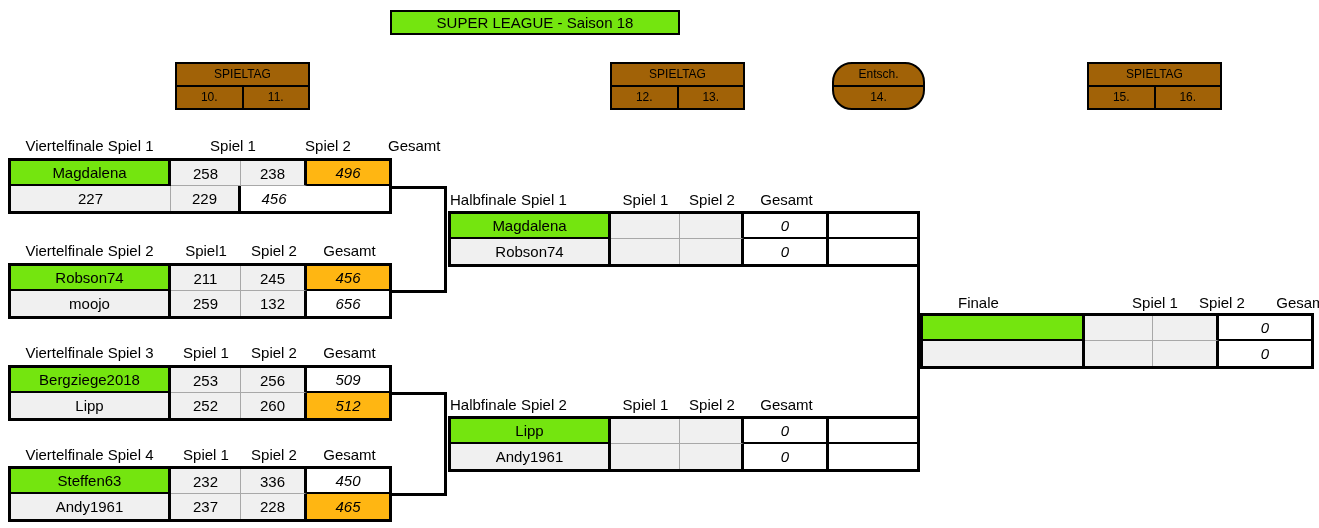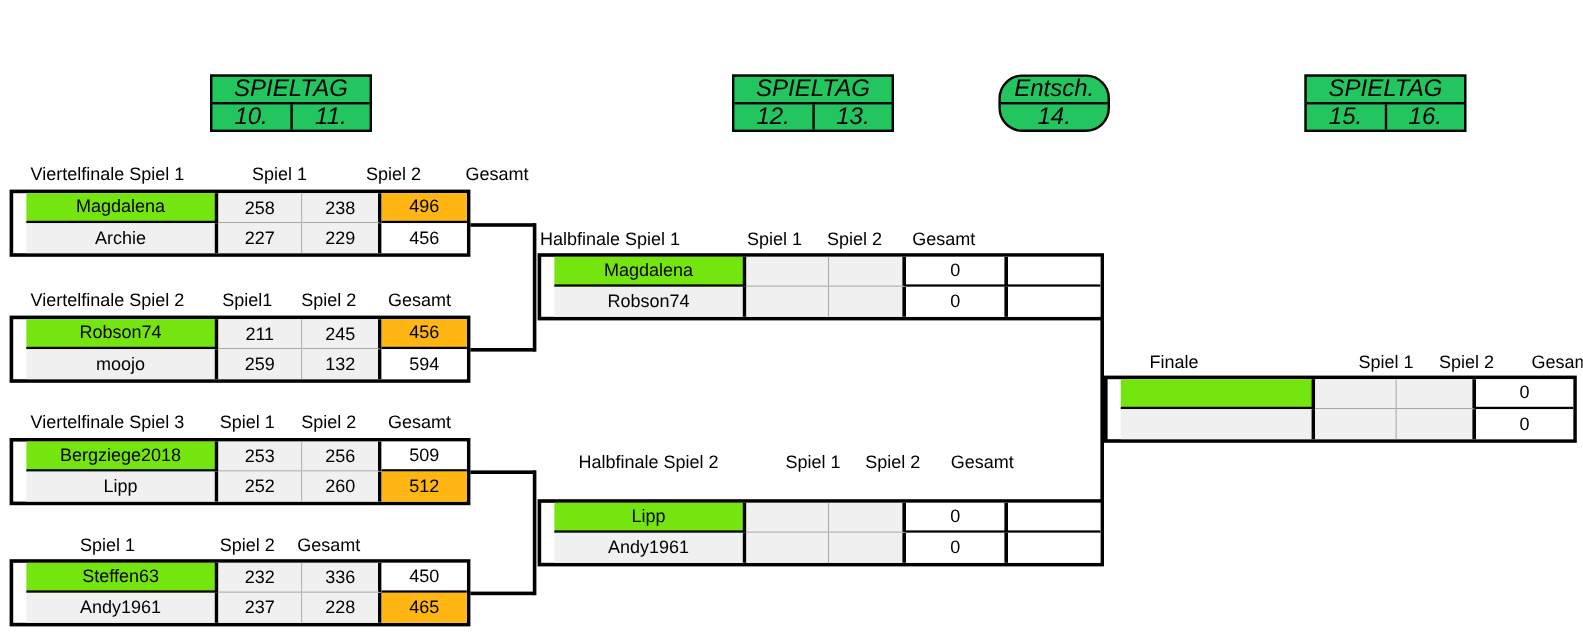--- a/index.html
+++ b/index.html
@@ -10,59 +10,62 @@
   .abs { position:absolute; }
 
   
   .title-banner {
     left:390px; top:10px; width:290px; height:25px;
     background:var(--green,#74E50F); border:2px solid #000; box-sizing:border-box;
     display:flex; align-items:center; justify-content:center; font-size:15px;
   }
 
   
-  .sbox { border:2px solid #000; box-sizing:border-box; background:#22c55e; font-size:20px; text-align:center;font-style:italic; }
+  .sbox { border:2px solid #000; box-sizing:border-box; background:#a16207; font-size:12px; text-align:center; }
   .sbox .hd { height:21px; line-height:21px; border-bottom:2px solid #000; }
   .sbox .cells { display:flex; height:21px; line-height:21px; }
   .sbox .cells .cell { flex:1; }
   .sbox .cells .cell + .cell { border-left:2px solid #000; }
 
   
   .lblrow { display:grid; height:21px; font-size:15px; }
   .lblrow span { line-height:21px; text-align:center; white-space:nowrap; }
   .lblrow span.left { text-align:left; padding-left:2px; }
   .vf-lbl  { left:8px;   width:384px; grid-template-columns:163px 70px 66px 1fr; }
   .hf-lbl  { left:448px; width:472px; grid-template-columns:163px 69px 64px 85px 1fr; }
   .fin-lbl { left:936px; width:394px; grid-template-columns:165px 68px 66px 1fr;margin-left:20px; }
 
   
-  .tbl { box-sizing:border-box; border:3px solid #000; display:grid; grid-auto-rows:25px; background:#fff;padding-left:11px; }
+  .tbl { box-sizing:border-box; border:3px solid #000; display:grid; grid-auto-rows:25px; background:#fff; }
   .vf  { left:8px;   width:384px; height:56px; grid-template-columns:160px 70px 66px 1fr; }
   .hf  { left:448px; width:472px; height:56px; grid-template-columns:160px 69px 64px 85px 1fr; }
   .fin { left:920px; width:394px; height:56px; grid-template-columns:162px 68px 66px 1fr; }
 
   .c { box-sizing:border-box; display:flex; align-items:center; justify-content:center;
        font-size:15px; overflow:hidden; white-space:nowrap; }
   .brT { border-right:3px solid #000; }     
   .brt { border-right:1px solid #a8a8a8; }  
   .bbT { border-bottom:2px solid #000; }    
   .bbt { border-bottom:1px solid #a8a8a8; } 
   .bgGray   { background:var(--cellgray,#F0F0F0); }
-  .bgWhite  { background:#ffffff; }
+  .bgWhite  { background:#ffffff;font-style:italic; }
   .bgGreen  { background:var(--green,#74E50F); }
   .bgOrange { background:var(--orange,#FFB612); }
 
   
   .conn { position:absolute; background:#000; }
 </style>
 </head>
 <body>
 
 <div id="screen">
 
+  <div class="abs title-banner">
+    <span>SUPER LEAGUE - Saison 18</span>
+  </div>
 
   <div class="abs sbox" style="left:175px; top:62px; width:135px;">
     <div class="hd">SPIELTAG</div>
     <div class="cells">
       <div class="cell">10.</div>
       <div class="cell">11.</div>
     </div>
   </div>
   <div class="abs sbox" style="left:610px; top:62px; width:135px;">
     <div class="hd">SPIELTAG</div>
@@ -89,61 +92,61 @@
     <span>Viertelfinale Spiel 1</span>
     <span>Spiel 1</span>
     <span>Spiel 2</span>
     <span>Gesamt</span>
   </div>
   <div class="abs tbl vf" style="top:158px;">
     <div class="c bgGray brT bbT bgGreen">Magdalena</div>
     <div class="c bgGray brt bbt">258</div>
     <div class="c bgGray brT bbt">238</div>
     <div class="c bgWhite bbT bgOrange">496</div>
-    <div class="c bgGray brT">Archie</div>
     <div class="c bgGray brt">227</div>
     <div class="c bgGray brT">229</div>
     <div class="c bgWhite">456</div>
   </div>
 
   <div class="abs lblrow vf-lbl" style="top:240px;">
     <span>Viertelfinale Spiel 2</span>
     <span>Spiel1</span>
     <span>Spiel 2</span>
     <span>Gesamt</span>
   </div>
   <div class="abs tbl vf" style="top:263px;">
     <div class="c bgGray brT bbT bgGreen">Robson74</div>
     <div class="c bgGray brt bbt">211</div>
     <div class="c bgGray brT bbt">245</div>
     <div class="c bgWhite bbT bgOrange">456</div>
     <div class="c bgGray brT">moojo</div>
     <div class="c bgGray brt">259</div>
     <div class="c bgGray brT">132</div>
-    <div class="c bgWhite">594</div>
+    <div class="c bgWhite">656</div>
   </div>
 
   <div class="abs lblrow vf-lbl" style="top:342px;">
     <span>Viertelfinale Spiel 3</span>
     <span>Spiel 1</span>
     <span>Spiel 2</span>
     <span>Gesamt</span>
   </div>
   <div class="abs tbl vf" style="top:365px;">
     <div class="c bgGray brT bbT bgGreen">Bergziege2018</div>
     <div class="c bgGray brt bbt">253</div>
     <div class="c bgGray brT bbt">256</div>
     <div class="c bgWhite bbT">509</div>
     <div class="c bgGray brT">Lipp</div>
     <div class="c bgGray brt">252</div>
     <div class="c bgGray brT">260</div>
     <div class="c bgWhite bgOrange">512</div>
   </div>
 
   <div class="abs lblrow vf-lbl" style="top:444px;">
+    <span>Viertelfinale Spiel 4</span>
     <span>Spiel 1</span>
     <span>Spiel 2</span>
     <span>Gesamt</span>
   </div>
   <div class="abs tbl vf" style="top:466px;">
     <div class="c bgGray brT bbT bgGreen">Steffen63</div>
     <div class="c bgGray brt bbt">232</div>
     <div class="c bgGray brT bbt">336</div>
     <div class="c bgWhite bbT">450</div>
     <div class="c bgGray brT">Andy1961</div>
@@ -165,21 +168,21 @@
     <div class="c bgGray brT bbt"></div>
     <div class="c bgWhite brT bbT">0</div>
     <div class="c bgWhite bbT"></div>
     <div class="c bgGray brT">Robson74</div>
     <div class="c bgGray brt"></div>
     <div class="c bgGray brT"></div>
     <div class="c bgWhite brT">0</div>
     <div class="c bgWhite"></div>
   </div>
 
-  <div class="abs lblrow hf-lbl" style="top:375px;padding-left:32px;">
+  <div class="abs lblrow hf-lbl" style="top:394px;">
     <span class="left">Halbfinale Spiel 2</span>
     <span>Spiel 1</span>
     <span>Spiel 2</span>
     <span>Gesamt</span>
     <span></span>
   </div>
   <div class="abs tbl hf" style="top:416px;">
     <div class="c bgGray brT bbT bgGreen">Lipp</div>
     <div class="c bgGray brt bbt"></div>
     <div class="c bgGray brT bbt"></div>

